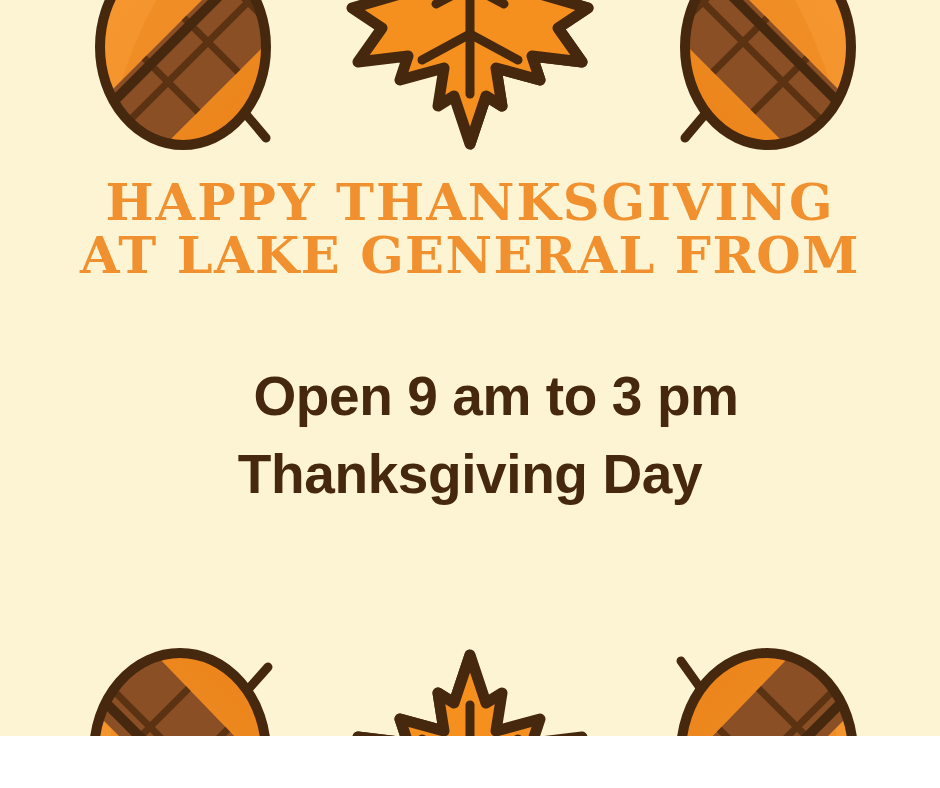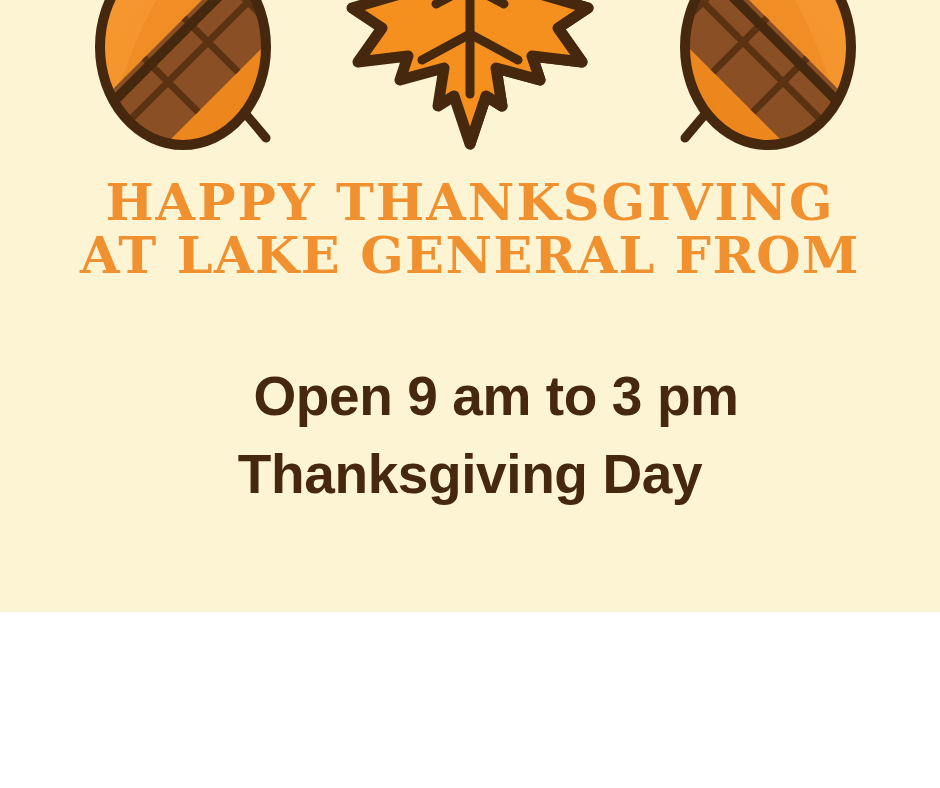--- a/index.html
+++ b/index.html
@@ -3,21 +3,21 @@
 <meta charset="utf-8">
 <style>
   html, body {
     margin: 0;
     padding: 0;
     background: #ffffff;
   }
   #poster {
     position: relative;
     width: 940px;
-    height: 612px;
+    height: 736px;
     overflow: hidden;
     background: #FDF4D3;
     font-family: "Liberation Sans", sans-serif;
   }
 
   
   .art {
     position: absolute;
     pointer-events: none;
   }

